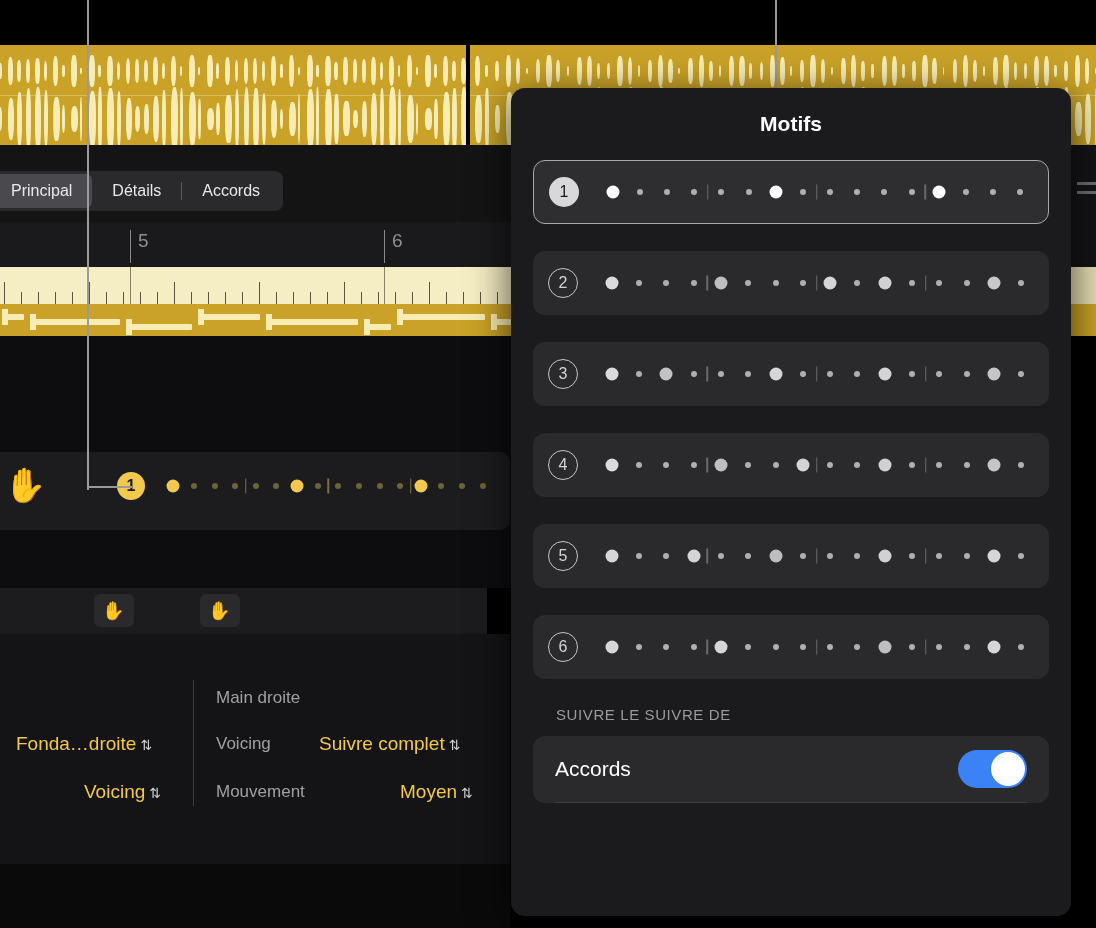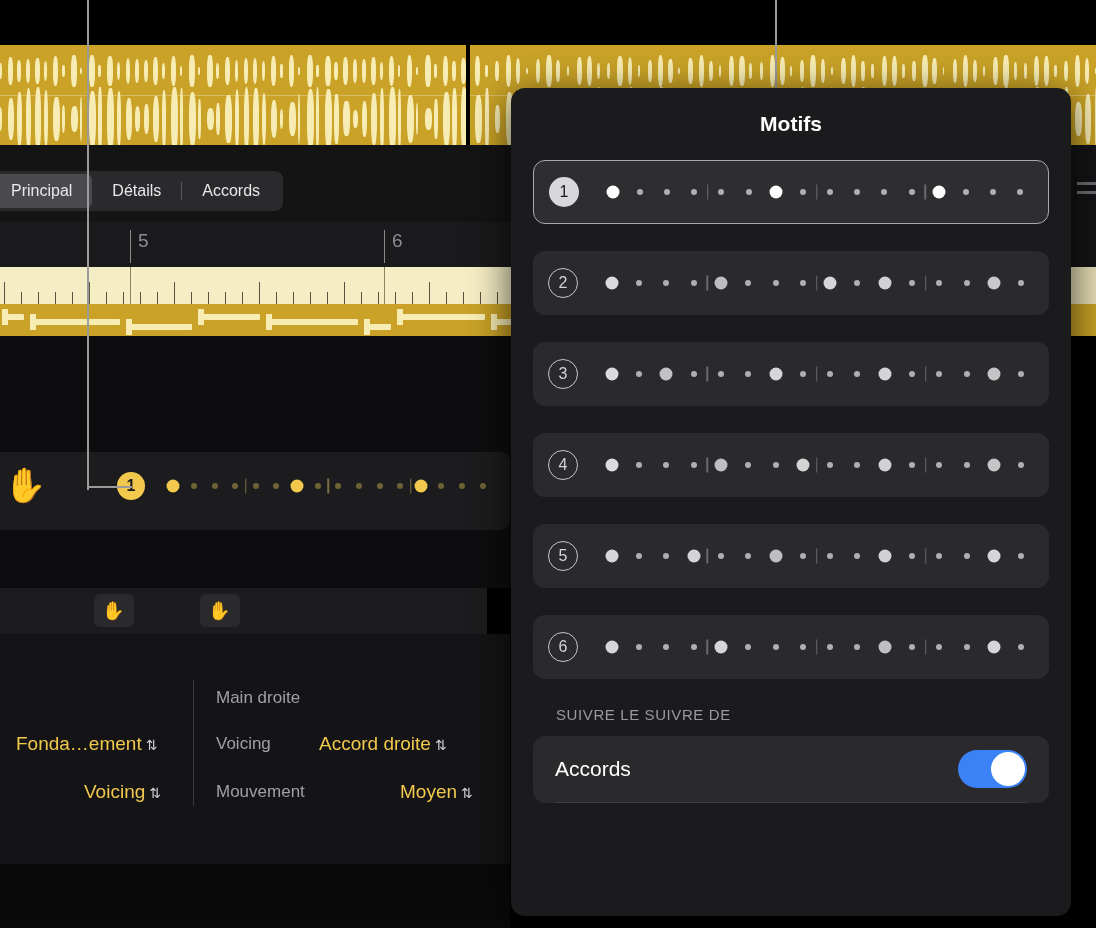--- a/index.html
+++ b/index.html
@@ -578,30 +578,30 @@
   <div class="hand-btn h2">
     <span>✋</span>
   </div>
 
   <div class="params"></div>
   <div class="vdiv"></div>
 
   <div class="p-label" style="left:216px; top:688px;">Main droite</div>
 
   <div class="p-value" style="left:16px; top:733px;">
-    <span>Fonda…ement</span><span class="step">⇅</span>
+    <span>Fonda…droite</span><span class="step">⇅</span>
   </div>
 
   <div class="p-value" style="left:84px; top:781px;">
     <span>Voicing</span><span class="step">⇅</span>
   </div>
 
   <div class="p-label" style="left:216px; top:734px;">Voicing</div>
   <div class="p-value" style="left:319px; top:733px;">
-    <span>Accord droite</span><span class="step">⇅</span>
+    <span>Suivre complet</span><span class="step">⇅</span>
   </div>
 
   <div class="p-label" style="left:216px; top:782px;">Mouvement</div>
   <div class="p-value" style="left:400px; top:781px;">
     <span>Moyen</span><span class="step">⇅</span>
   </div>
 
   <div class="bottom-fill"></div>
 
   <div class="right-strip"></div>

